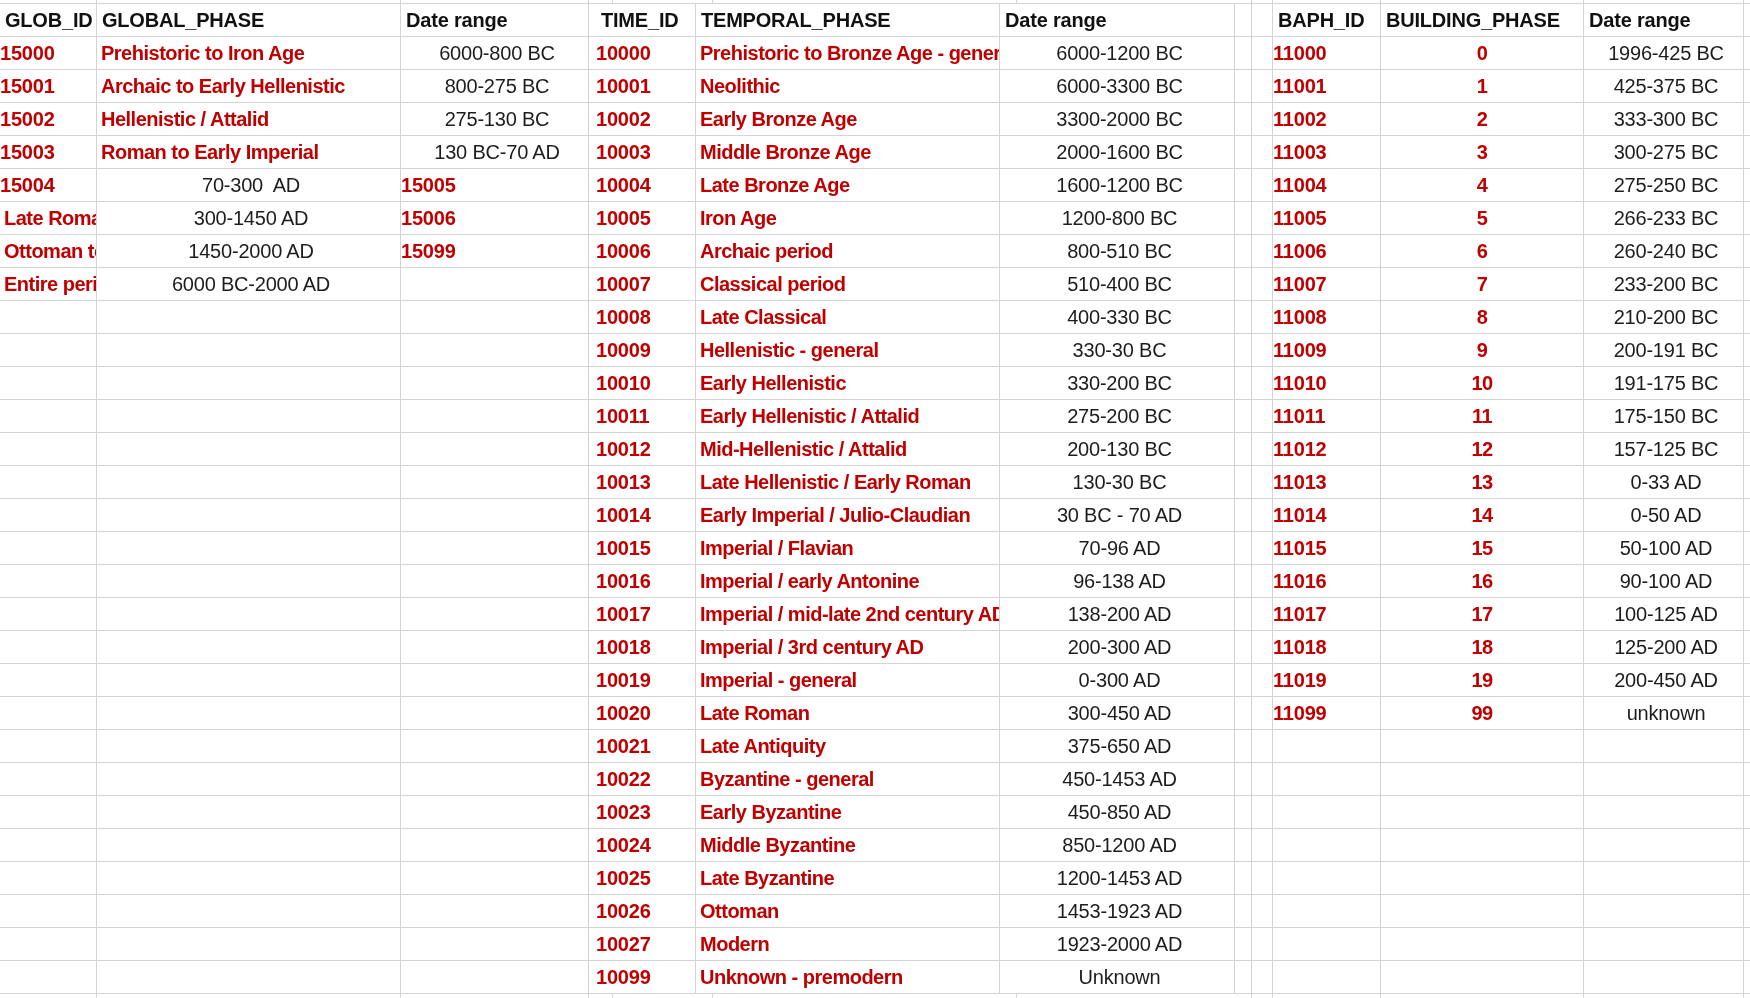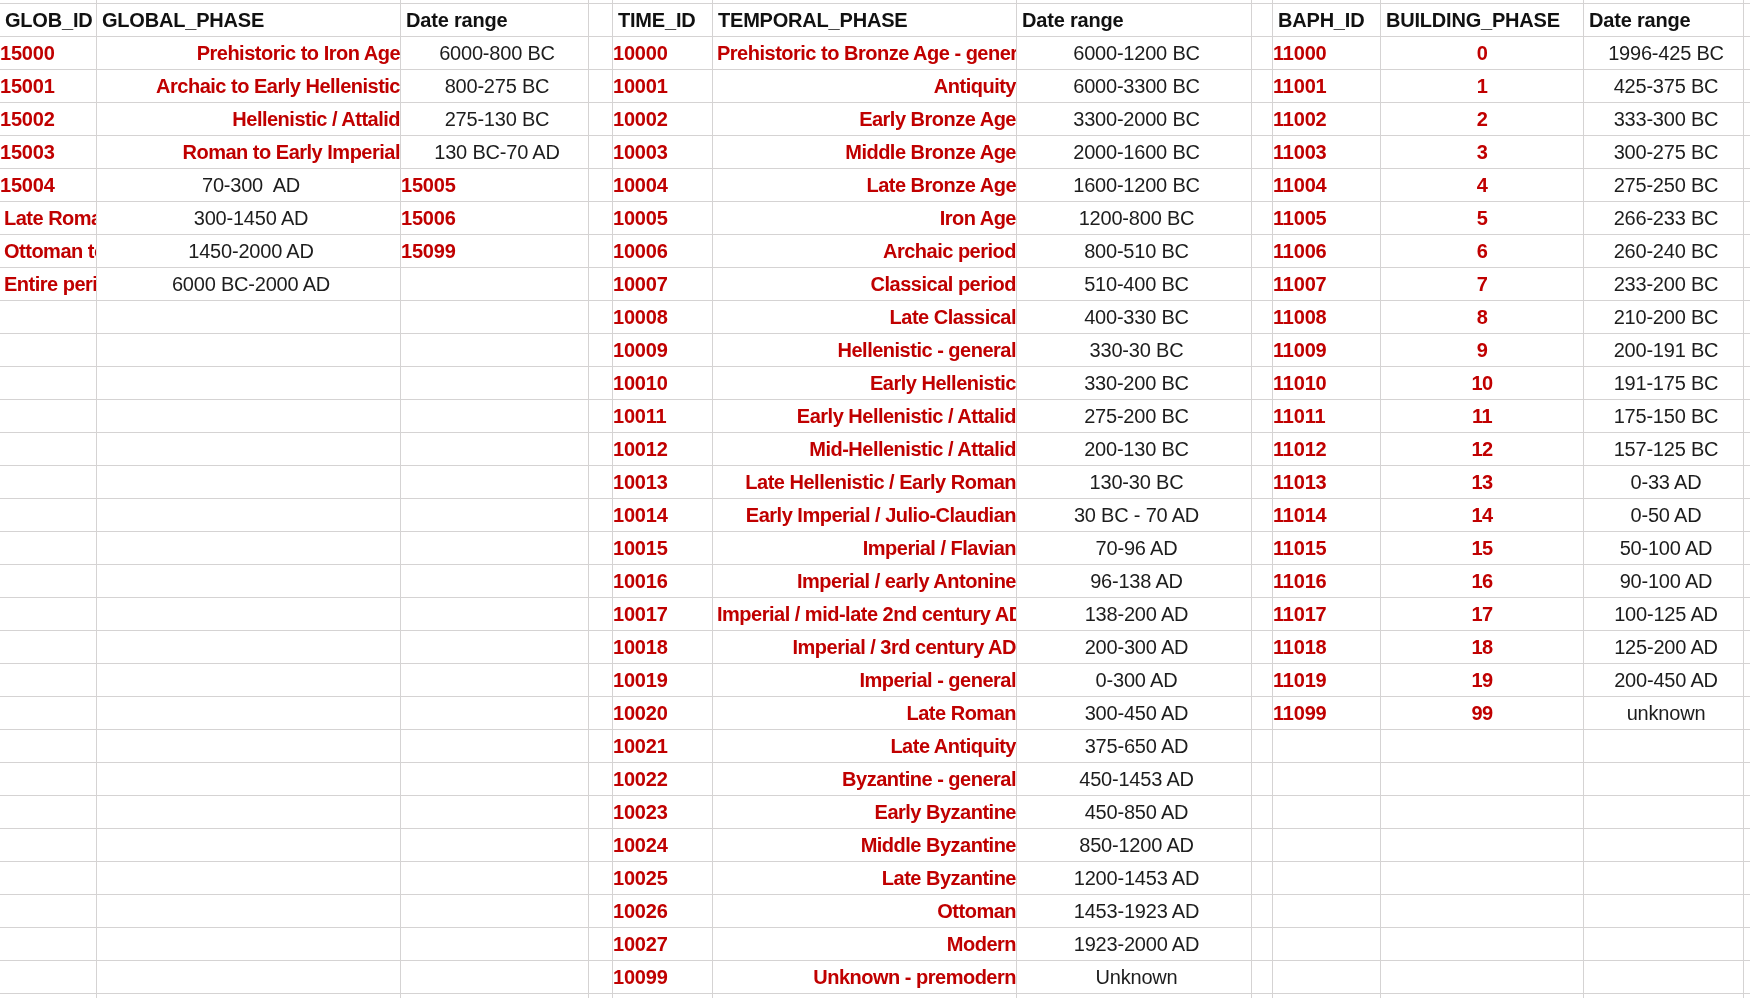--- a/index.html
+++ b/index.html
@@ -27,36 +27,36 @@
   }
   .vline{position:absolute;top:0;width:1px;height:100%;background:var(--grid);}
   .sel-frag{position:absolute;left:0;top:269px;width:3px;height:31px;background:var(--selection_green);}
   .tbl{
     position:absolute;top:4px;
     display:grid;
     grid-auto-rows:33px;
     align-items:stretch;
   }
   #tbl-0{left:0;grid-template-columns:97px 304px 188px;}
-  #tbl-1{left:613px;grid-template-columns:100px 304px 235px;}
+  #tbl-1{left:596px;grid-template-columns:100px 304px 235px;}
   #tbl-2{left:1273px;grid-template-columns:108px 203px 160px;}
   .c{
     box-sizing:border-box;
     background:#ffffff;
     border-right:1px solid var(--grid);
     border-bottom:1px solid var(--grid);
     line-height:32px;
     white-space:pre;
     letter-spacing:-0.2px;
   }
   
   .c.h{font-weight:700;color:var(--header_ink);text-align:left;padding-left:5px;}
   
   .c.v.id{color:var(--red);font-weight:700;padding-right:6px;}
-  .c.v.ph{color:var(--red);font-weight:700;text-align:right;padding-left:4px;overflow:hidden;letter-spacing:-0.5px;}
+  .c.v.ph{color:var(--red);font-weight:700;text-align:left;padding-left:4px;overflow:hidden;letter-spacing:-0.5px;}
   .c.v.rg{color:var(--ink);font-weight:400;text-align:center;padding-left:5px;}
   
   #tbl-2 .c.v.ph{text-align:center;padding-left:0;}
 </style>
 </head>
 <body>
 
 <div class="sheet">
 
   <div class="vline" style="left:96px"></div>
@@ -102,21 +102,21 @@
       <div class="c v rg">6000 BC-2000 AD</div>
     </section>
   <section class="tbl" id="tbl-1">
       <div class="c h id">TIME_ID</div>
       <div class="c h ph">TEMPORAL_PHASE</div>
       <div class="c h rg">Date range</div>
       <div class="c v id">10000</div>
       <div class="c v ph">Prehistoric to Bronze Age - general</div>
       <div class="c v rg">6000-1200 BC</div>
       <div class="c v id">10001</div>
-      <div class="c v ph">Antiquity</div>
+      <div class="c v ph">Neolithic</div>
       <div class="c v rg">6000-3300 BC</div>
       <div class="c v id">10002</div>
       <div class="c v ph">Early Bronze Age</div>
       <div class="c v rg">3300-2000 BC</div>
       <div class="c v id">10003</div>
       <div class="c v ph">Middle Bronze Age</div>
       <div class="c v rg">2000-1600 BC</div>
       <div class="c v id">10004</div>
       <div class="c v ph">Late Bronze Age</div>
       <div class="c v rg">1600-1200 BC</div>

